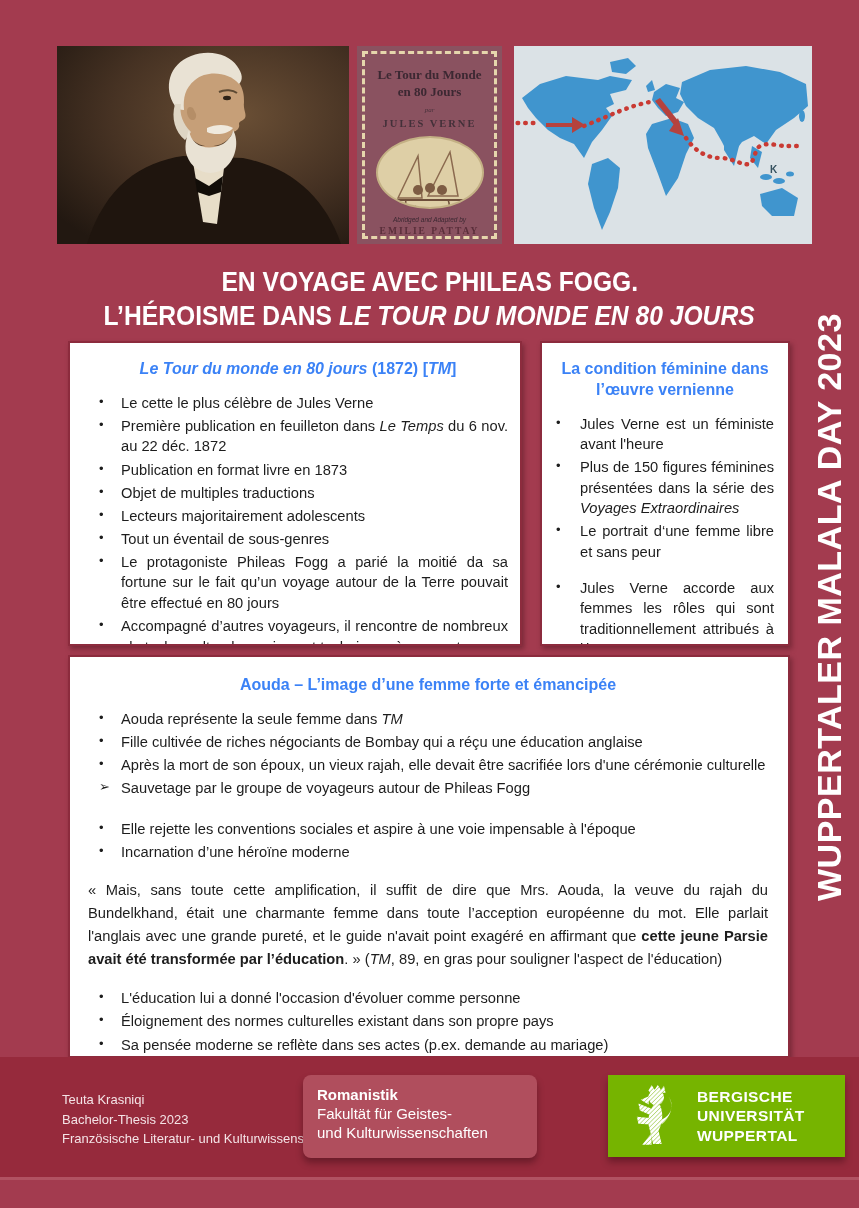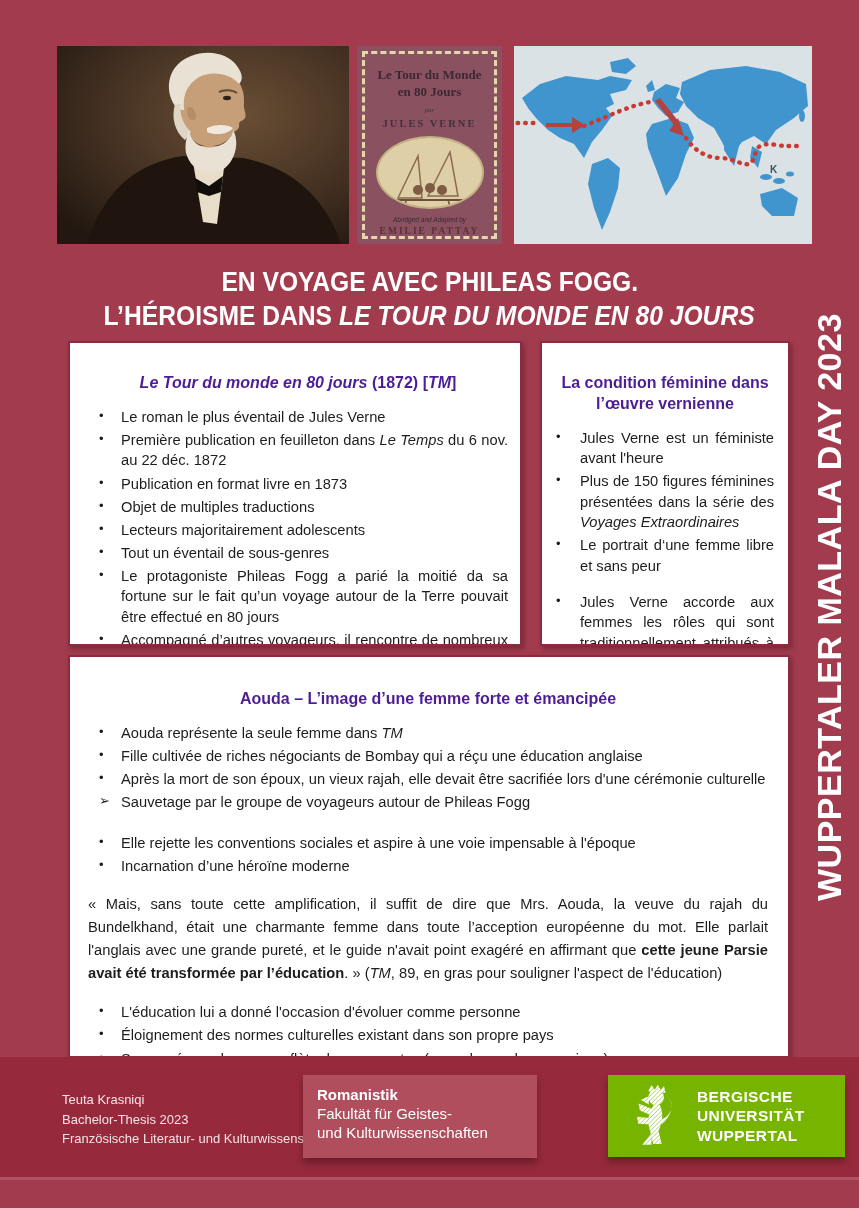--- a/index.html
+++ b/index.html
@@ -32,21 +32,21 @@
               font-weight:bold;font-size:28px;line-height:1.2;}
   .main-title .tline{display:inline-block;transform:scaleX(0.88);transform-origin:center;white-space:nowrap;}
 
   
   .box{position:absolute;background:#ffffff;border:2px solid #8c2b3d;box-sizing:border-box;
        overflow:hidden;box-shadow:2px 3px 5px rgba(40,5,12,0.35);}
   .box-tm{left:68px;top:341px;width:454px;height:305px;padding:10px 8px 0 14px;}
   .box-fem{left:540px;top:341px;width:250px;height:305px;padding:10px 10px 0 10px;}
   .box-aouda{left:68px;top:655px;width:722px;height:403px;padding:12px 16px 0 14px;}
 
-  .box-heading{color:#4c1d95;font-weight:bold;font-size:16px;text-align:center;margin:20px 4px 13px 4px;line-height:1.3;}
+  .box-heading{color:#3b82f6;font-weight:bold;font-size:16px;text-align:center;margin:6px 4px 13px 4px;line-height:1.3;}
 
   .bullets{font-size:14.7px;color:#1d1d1d;}
   .bullet-row{display:flex;margin:2.5px 0;line-height:1.4;}
   .bullet-row.gap{margin-top:15px;}
   .bullet-marker{flex:0 0 22px;margin-left:15px;font-size:13px;}
   .bullet-text{flex:1;padding-right:4px;}
   .bullet-row.justify .bullet-text{text-align:justify;}
   .box-fem .bullet-marker{margin-left:4px;flex-basis:24px;}
 
   .group-2{margin-top:20px;}
@@ -58,21 +58,21 @@
                display:flex;align-items:center;justify-content:center;
                writing-mode:vertical-rl;transform:rotate(180deg);
                color:#ffffff;font-weight:bold;font-size:34px;letter-spacing:0.5px;white-space:nowrap;}
 
   
   .footer{position:absolute;left:0;top:1057px;width:859px;height:123px;background:#962a3c;}
   .footer::after{content:"";position:absolute;left:0;right:0;bottom:0;height:3px;background:#b15262;}
   .credits{position:absolute;left:62px;top:33px;color:#f4e3e6;font-size:13px;line-height:1.5;}
   .dept-box{position:absolute;left:303px;top:18px;width:234px;height:83px;background:#b04e5d;
             box-shadow:0 5px 7px rgba(30,4,10,0.35);color:#ffffff;padding:10px 0 0 14px;
-            box-sizing:border-box;font-size:15px;line-height:1.28;}
+            box-sizing:border-box;font-size:15px;line-height:1.28;border-radius:8px;}
   .dept-name{font-weight:bold;}
   .uni-box{position:absolute;left:608px;top:18px;width:237px;height:82px;background:#76b400;
            box-shadow:0 5px 7px rgba(30,4,10,0.35);display:flex;align-items:center;}
   .uni-lion{width:58px;height:62px;margin-left:20px;flex:0 0 auto;}
   .uni-text{color:#ffffff;font-weight:bold;font-size:15.5px;line-height:1.25;letter-spacing:0.4px;margin-left:11px;}
 </style>
 </head>
 <body>
 
 <div class="page">
@@ -161,21 +161,21 @@
   <div class="main-title">
     <span class="tline">EN VOYAGE AVEC PHILEAS FOGG.</span><br>
     <span class="tline"><span>L’HÉROISME DANS </span><span style="font-style: italic;">LE TOUR DU MONDE EN 80 JOURS</span></span>
   </div>
 
   <div class="box box-tm">
     <div class="box-heading"><span style="font-style: italic; font-weight: bold;">Le Tour du monde en 80 jours</span><span style="font-weight: bold;"> (1872) [</span><span style="font-style: italic; font-weight: bold;">TM</span><span style="font-weight: bold;">]</span></div>
     <div class="bullets">
         <div class="bullet-row">
           <span class="bullet-marker">•</span>
-          <span class="bullet-text"><span>Le roman le plus éventail de Jules Verne</span></span>
+          <span class="bullet-text"><span>Le cette le plus célèbre de Jules Verne</span></span>
         </div>
         <div class="bullet-row justify">
           <span class="bullet-marker">•</span>
           <span class="bullet-text"><span>Première publication en feuilleton dans </span><span style="font-style: italic;">Le Temps</span><span> du 6 nov. au 22 déc. 1872</span></span>
         </div>
         <div class="bullet-row">
           <span class="bullet-marker">•</span>
           <span class="bullet-text"><span>Publication en format livre en 1873</span></span>
         </div>
         <div class="bullet-row">

